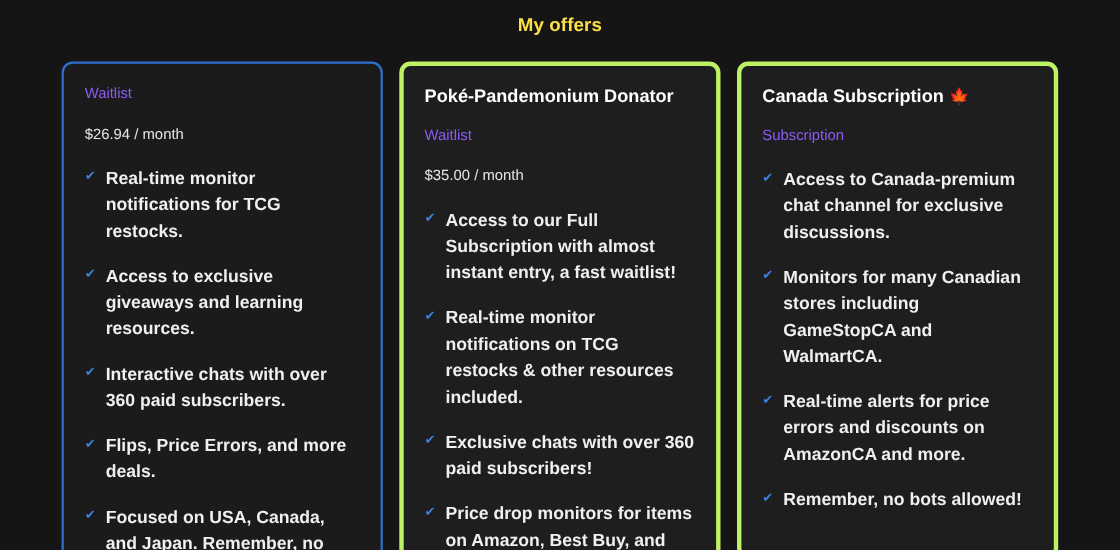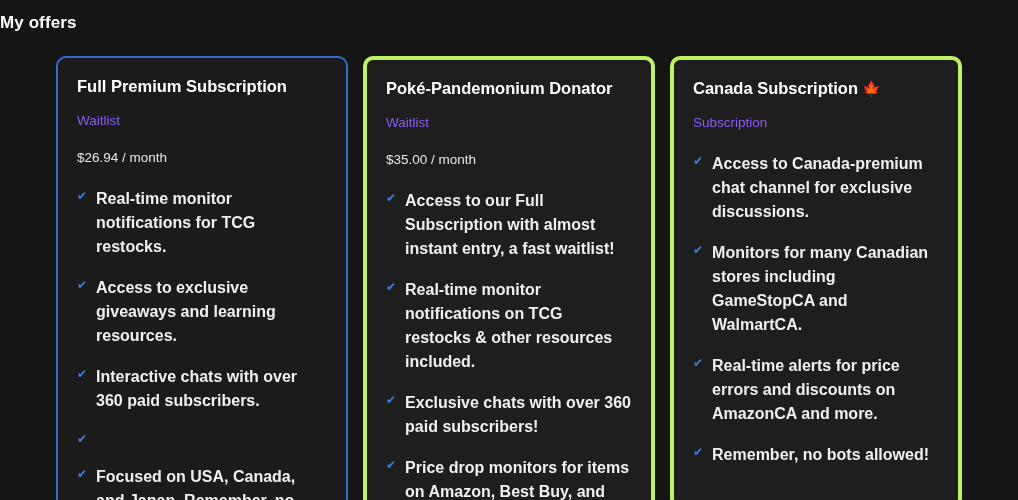--- a/index.html
+++ b/index.html
@@ -6,22 +6,22 @@
   html, body {
     margin: 0;
     padding: 0;
     background: #151515;
     width: 1018px;
     height: 500px;
     overflow: hidden;
     font-family: "Liberation Sans", sans-serif;
   }
   #page-title {
-    text-align: left;
-    color: #ffffff;
+    text-align: center;
+    color: #fde047;
     font-size: 17px;
     font-weight: bold;
     padding-top: 13px;
     letter-spacing: 0.1px;
   }
   #cards {
     display: flex;
     gap: 15px;
     padding: 23px 56px 0 56px;
     align-items: flex-start;
@@ -88,40 +88,38 @@
   }
 </style>
 </head>
 <body>
 
 <div id="page-title">My offers</div>
 
 <div id="cards">
 
   <div class="card highlight">
-    <h2 class="card-title">
-      <span>Full Premium Subscription</span>
-    </h2>
     <div class="card-kind">Waitlist</div>
     <div class="card-price">$26.94 / month</div>
     <ul class="features">
       <li class="feature">
         <span class="check">✔</span>
         <span class="feature-text">Real-time monitor notifications for TCG restocks.</span>
       </li>
       <li class="feature">
         <span class="check">✔</span>
         <span class="feature-text">Access to exclusive giveaways and learning resources.</span>
       </li>
       <li class="feature">
         <span class="check">✔</span>
         <span class="feature-text">Interactive chats with over 360 paid subscribers.</span>
       </li>
       <li class="feature">
         <span class="check">✔</span>
+        <span class="feature-text">Flips, Price Errors, and more deals.</span>
       </li>
       <li class="feature">
         <span class="check">✔</span>
         <span class="feature-text">Focused on USA, Canada, and Japan. Remember, no bots allowed.</span>
       </li>
     </ul>
   </div>
 
   <div class="card">
     <h2 class="card-title">

